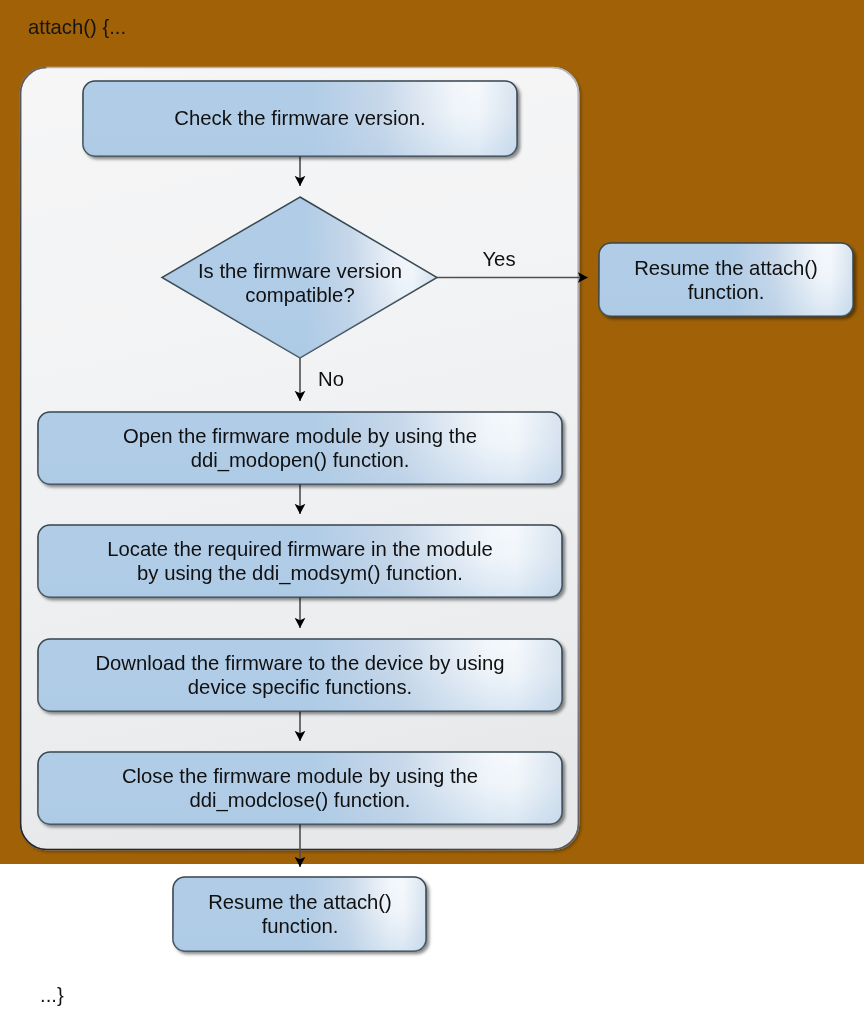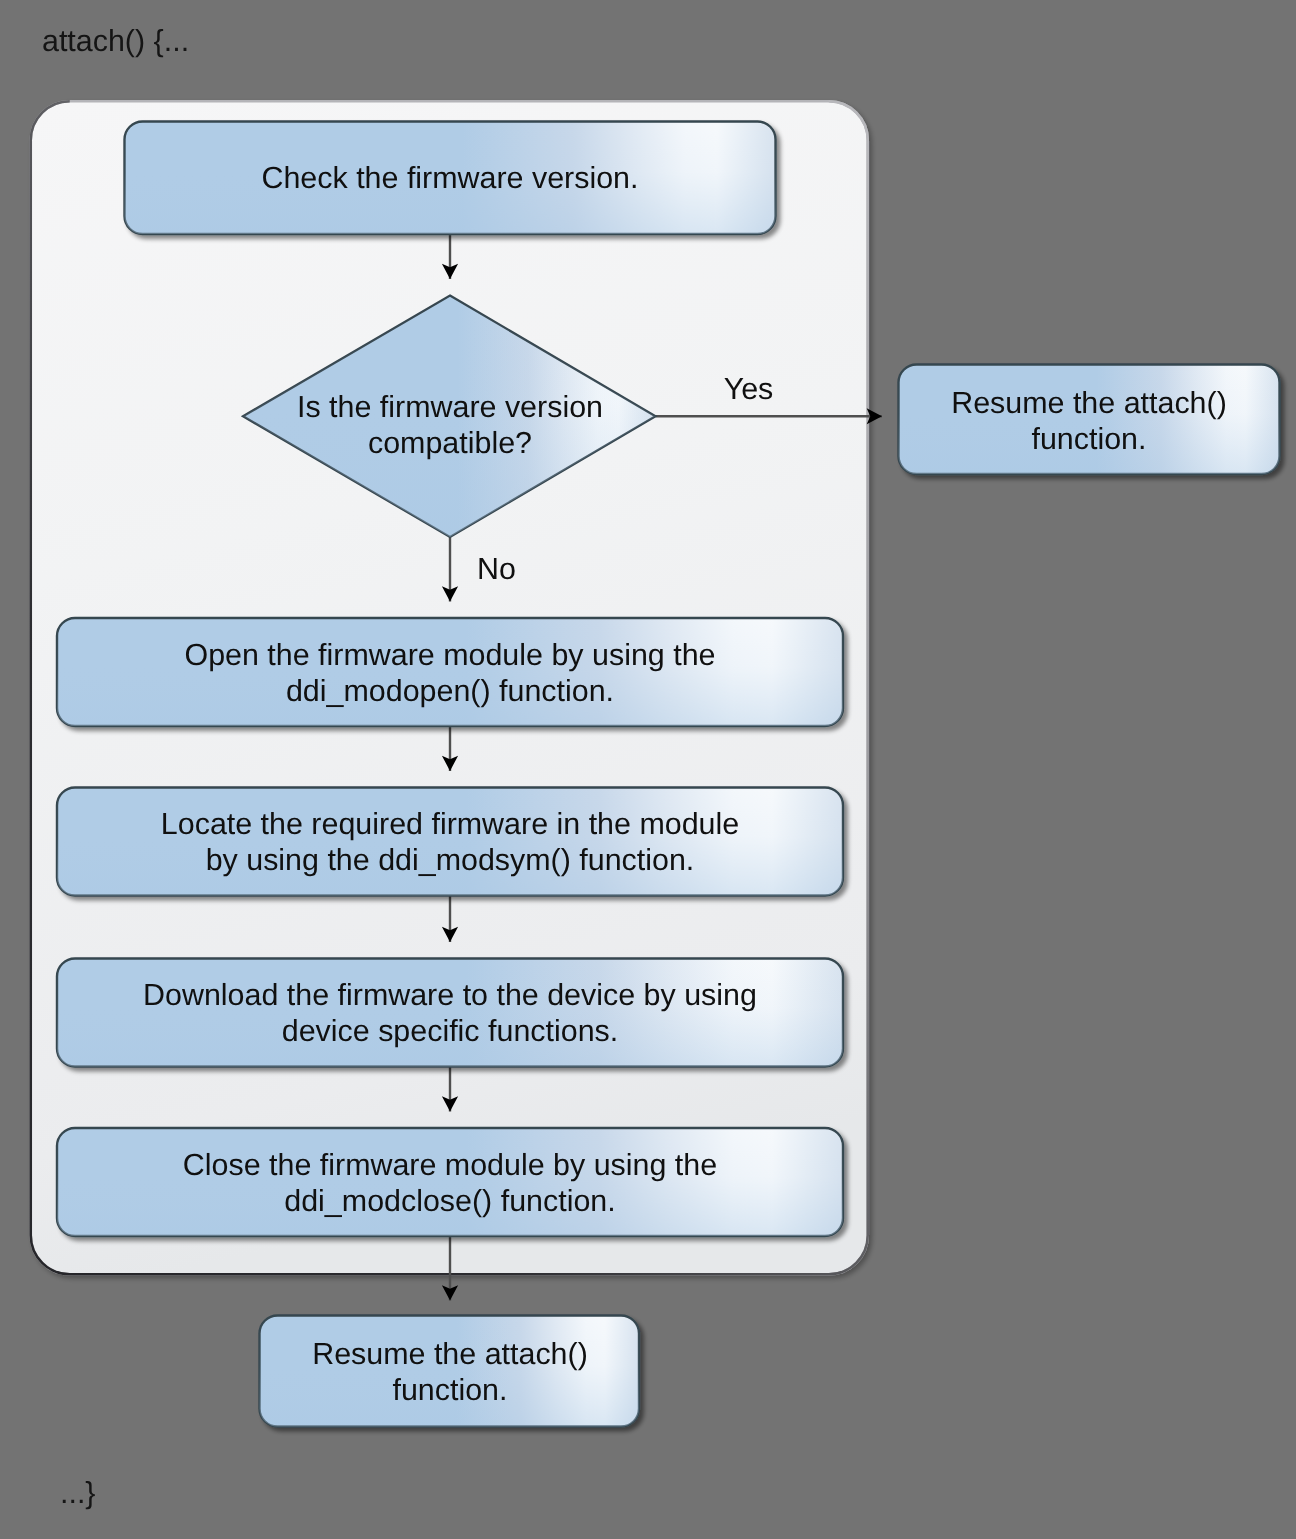--- a/index.html
+++ b/index.html
@@ -1,19 +1,19 @@
 <!DOCTYPE html>
 <html><head>
 <meta charset="utf-8">
 <title>attach() firmware flow</title>
 <style>
   html,body{margin:0;padding:0;background:#ffffff;}
   body{width:864px;height:1026px;overflow:hidden;
        font-family:"Liberation Sans",sans-serif;-webkit-font-smoothing:antialiased;}
-  #stage{position:relative;width:864px;height:1026px;background:#737373;}
+  #stage{position:relative;width:864px;height:864px;background:#a16207;}
   svg#flow{position:absolute;left:0;top:0;width:864px;height:1026px;}
   .codetxt{font-family:"Liberation Sans",sans-serif;font-size:20.3px;fill:#151515;}
   .nodetxt{font-family:"Liberation Sans",sans-serif;font-size:20.3px;fill:#101010;
            text-anchor:middle;}
   .edgelbl{font-family:"Liberation Sans",sans-serif;font-size:20.3px;fill:#101010;}
 </style>
 </head>
 <body>
 
 <div id="stage">

